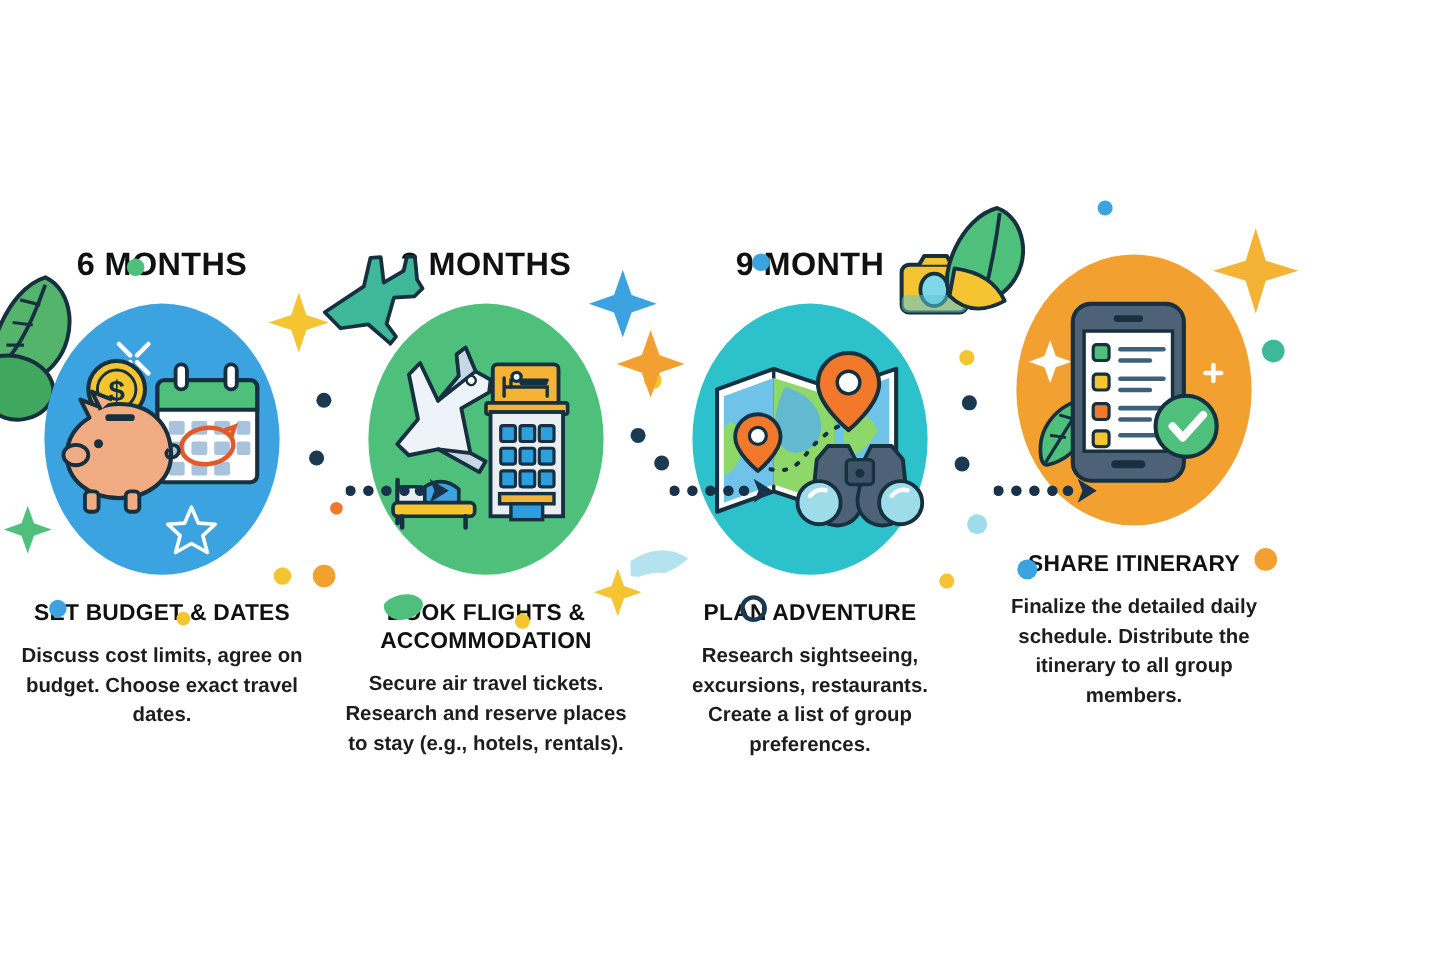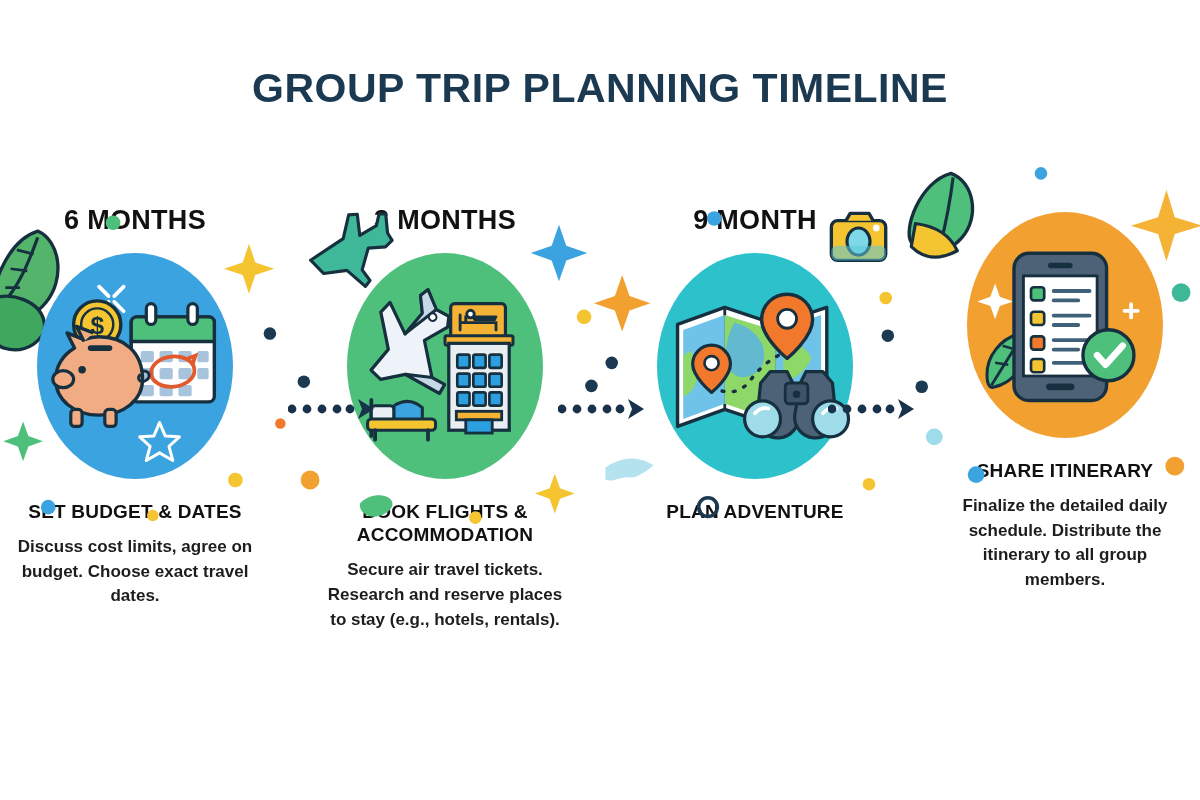--- a/index.html
+++ b/index.html
@@ -19,21 +19,21 @@
     color:#1B3A52; line-height:1.1; white-space:nowrap;
   }
   .subtitle {
     margin-top:14px; font-size:22px; font-weight:500;
     letter-spacing:0.4px; color:#2b2b2b;
   }
 
   
   .steps {
     position:absolute; top:205px; left:0; width:1200px;
-    display:flex; justify-content:space-between; align-items:flex-start;
+    display:flex; justify-content:flex-start; align-items:flex-start;
   }
   .step { width:270px; position:relative; text-align:center; }
   .timeframe {
     font-size:27px; font-weight:bold; color:#111;
     letter-spacing:0.3px; margin-bottom:10px;
   }
   .circle-wrap {
     position:relative; height:240px;
     display:flex; align-items:center; justify-content:center;
   }
@@ -65,21 +65,20 @@
   .arrow.a1 { left:288px; }
   .arrow.a2 { left:558px; }
   .arrow.a3 { left:828px; }
 </style>
 </head>
 <body>
 
 <div class="page">
 
   <div class="header">
-    <div class="title">GROUP TRIP PLANNING TIMELINE</div>
   </div>
 
   <div class="steps">
 
     <div class="step">
       <div class="timeframe">6 MONTHS</div>
       <div class="circle-wrap">
 
         <div class="deco">
           <svg viewBox="0 0 286 306">
@@ -292,20 +291,21 @@
                 <circle cx="98" cy="146" r="19" fill="#9FDCEA" stroke="#16303f" stroke-width="3.4"></circle>
                 <circle cx="170" cy="146" r="19" fill="#9FDCEA" stroke="#16303f" stroke-width="3.4"></circle>
                 <path d="M90 140 q6 -7 14 -5" fill="none" stroke="#ffffff" stroke-width="4" stroke-linecap="round"></path>
                 <path d="M162 140 q6 -7 14 -5" fill="none" stroke="#ffffff" stroke-width="4" stroke-linecap="round"></path>
               </g>
             </svg>
           </div>
         </div>
       </div>
       <div class="step-title">PLAN ADVENTURE</div>
+      <div class="step-desc">Research sightseeing, excursions, restaurants. Create a list of group preferences.</div>
     </div>
 
     <div class="step">
       <div class="circle-wrap">
 
         <div class="deco">
           <svg viewBox="0 0 286 306">
 
             <g transform="translate(-6,4)">
               <path d="M40 4 C62 12 68 46 50 66 C34 84 10 82 2 70 C-6 58 10 12 40 4 Z" fill="#4FC07C" stroke="#16303f" stroke-width="3.2" stroke-linejoin="round"></path>

